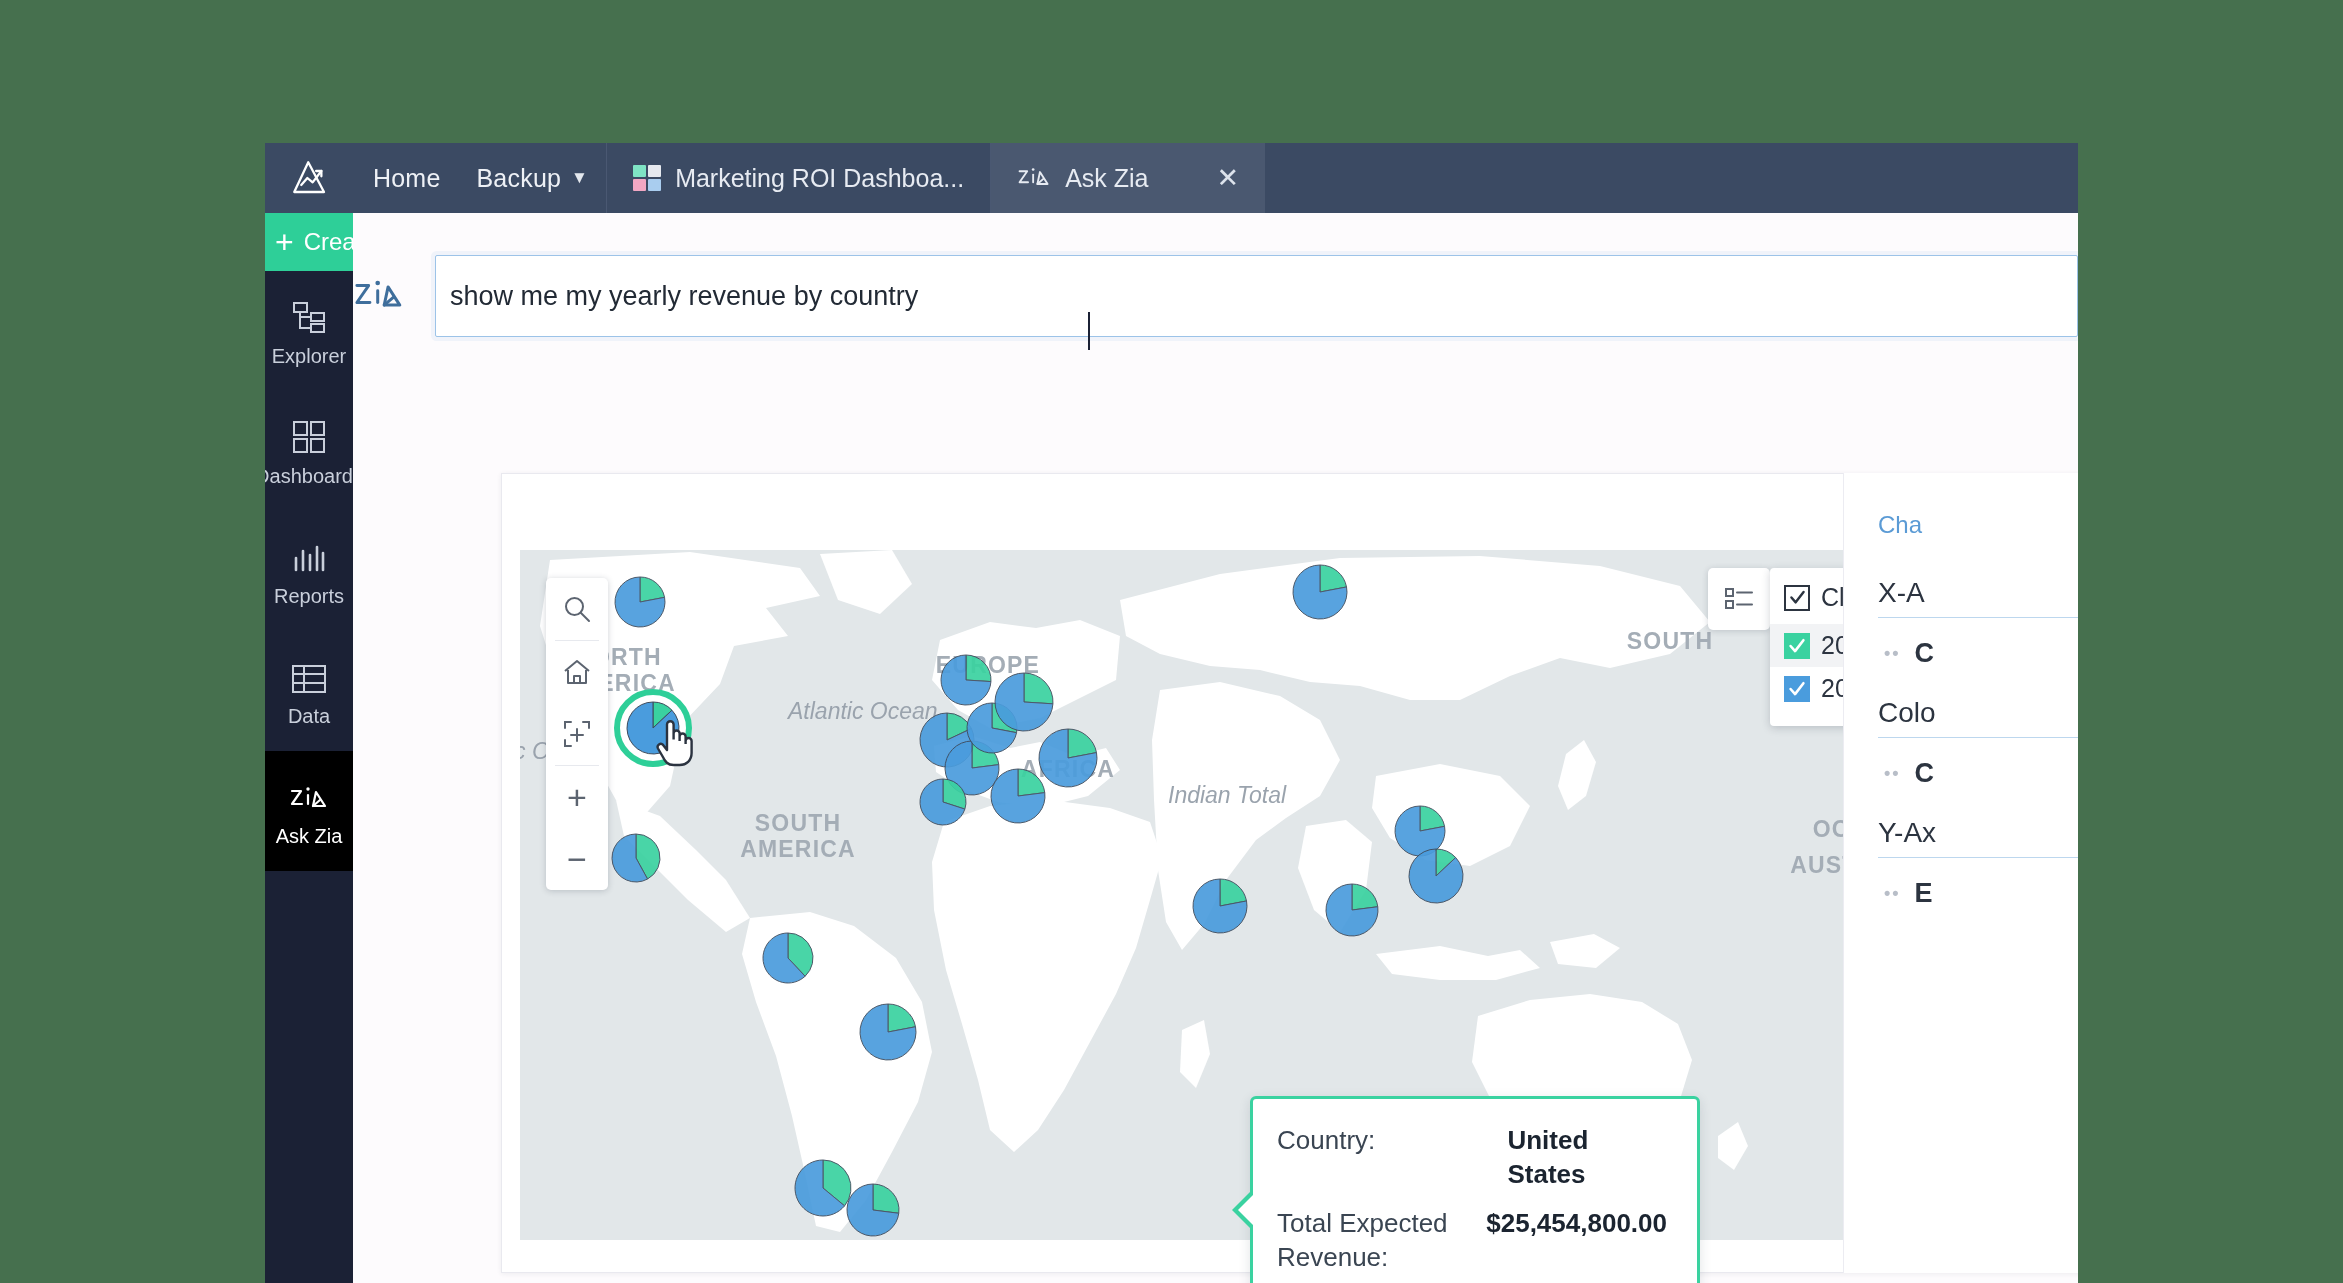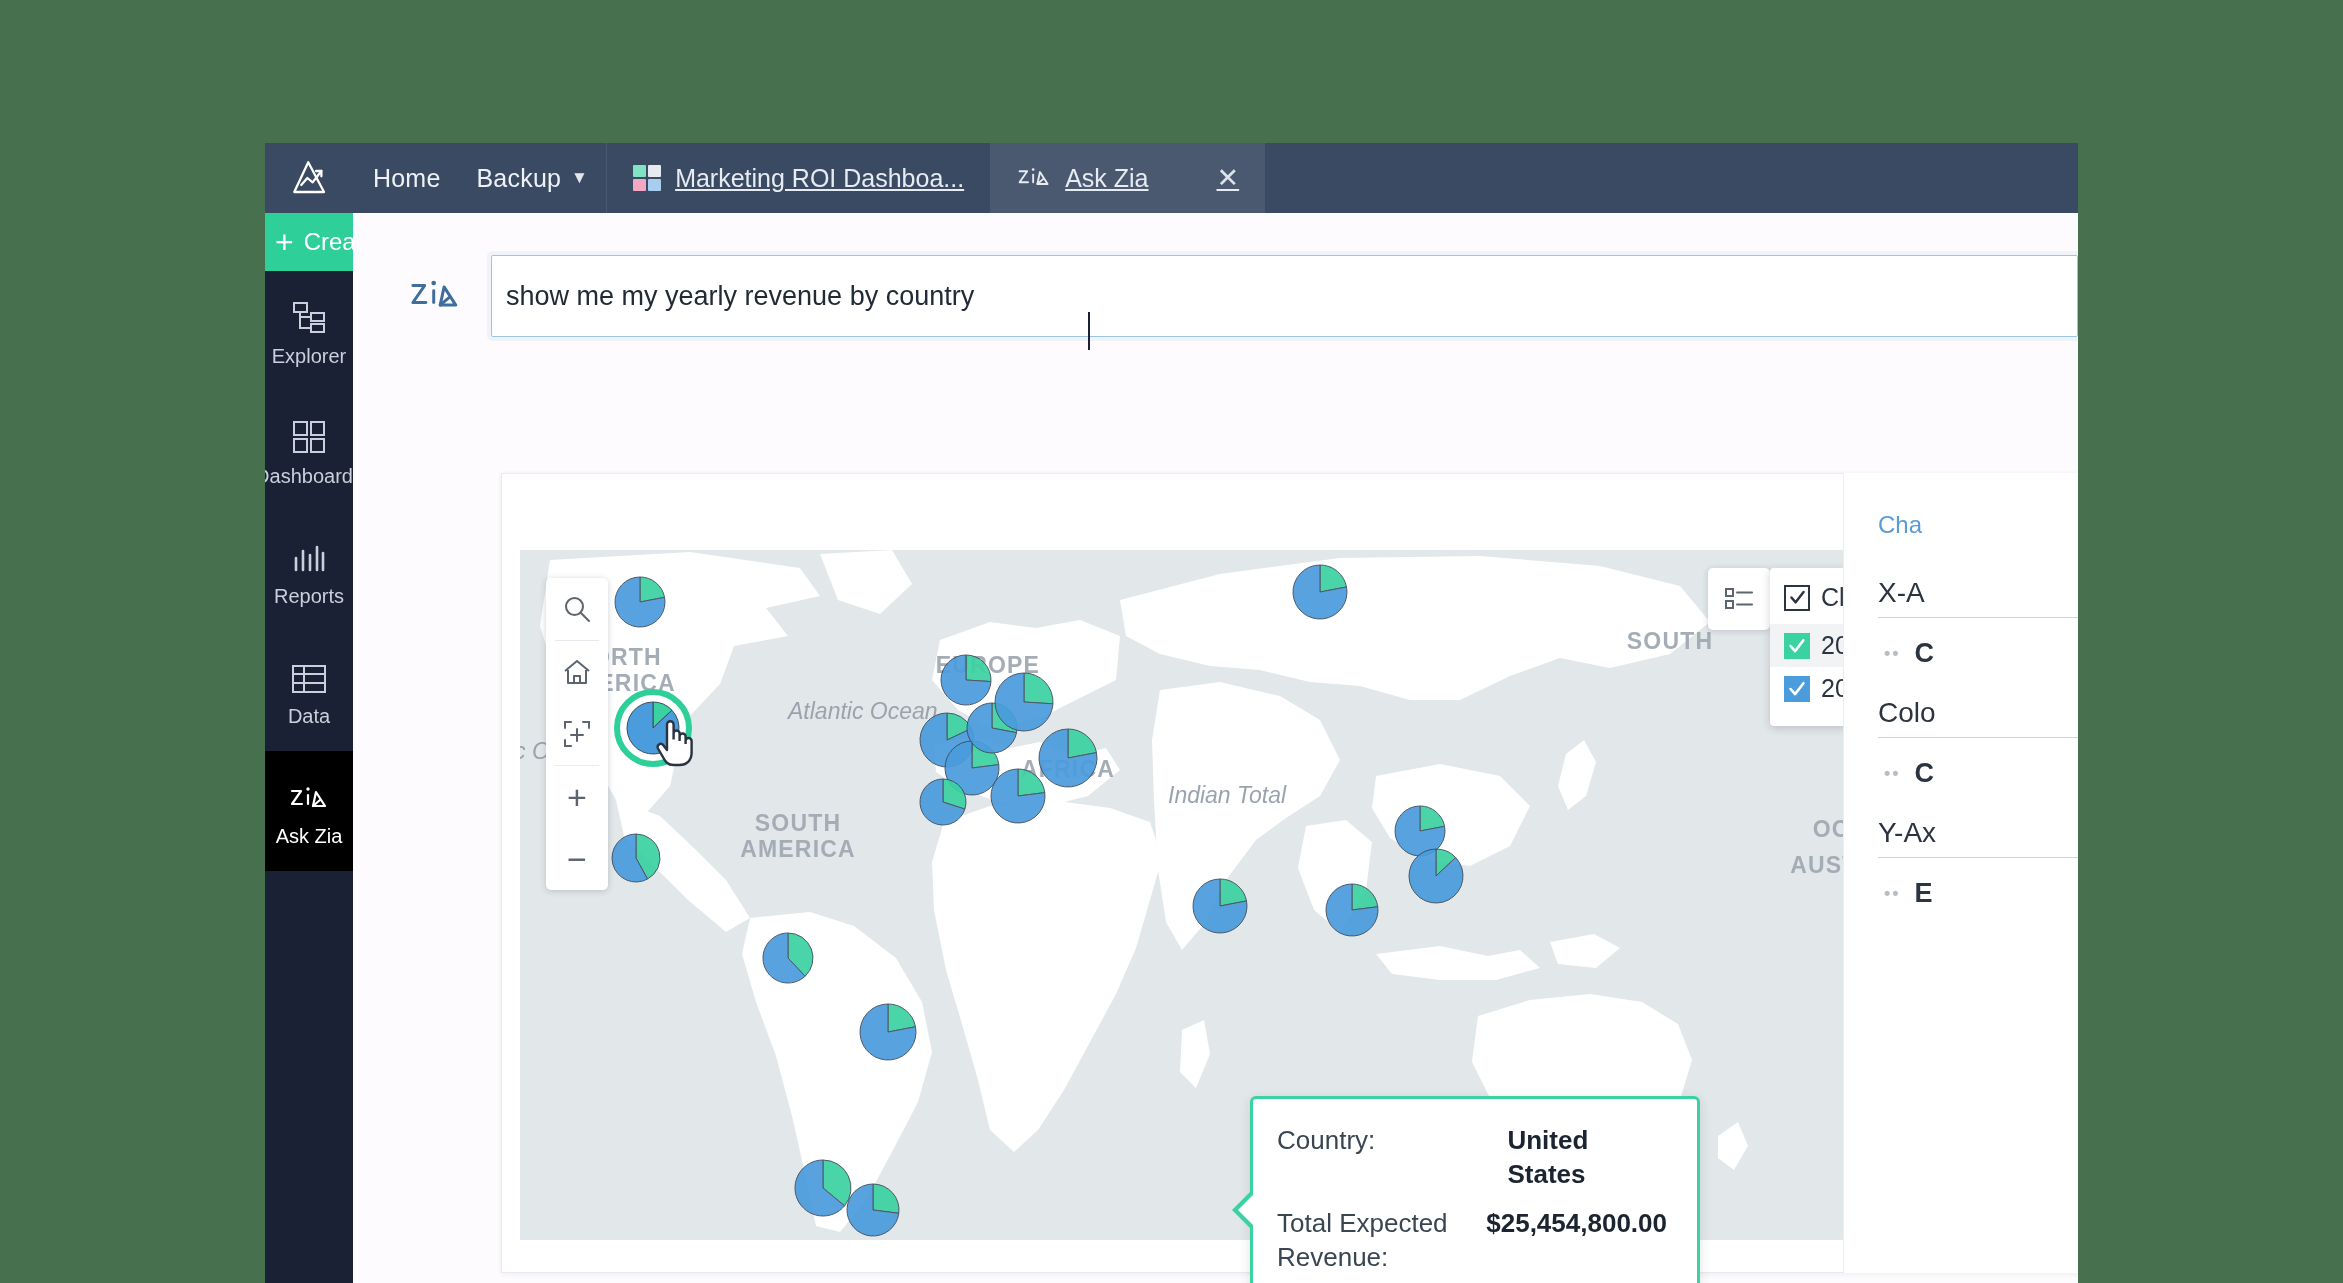--- a/index.html
+++ b/index.html
@@ -35,21 +35,20 @@
     color: #eef1f6; font-size: 25px; letter-spacing: .2px;
     white-space: nowrap;
   }
   .topnav-caret { margin-left: 10px; font-size: 17px; opacity: .95; }
 
   .browser-tab {
     display: flex; align-items: center; gap: 14px;
     padding: 0 26px; border-left: 1px solid #4a5872;
     color: #e7ebf2; font-size: 25px; white-space: nowrap;
     position: relative;
-    text-decoration: underline;
   }
   .browser-tab.active { background: #4a5870; border-left-color: #4a5872; }
   #tab-close {
     margin-left: 54px; font-size: 27px; color: #dde3ec;
     font-family: "Liberation Sans", sans-serif; line-height: 1;
   }
 
   .dash-icon {
     width: 28px; height: 26px;
     display: grid; grid-template-columns: 13px 13px; grid-template-rows: 12px 12px;
@@ -84,21 +83,21 @@
   #content {
     position: absolute; left: 88px; top: 70px;
     width: calc(100% - 88px); height: calc(100% - 70px);
     background: #fdfbfd;
   }
 
   
   #ask-row {
     position: absolute; left: 0; top: 42px;
     display: flex; align-items: center; gap: 30px;
-    padding-left: 56px; width: 100%;
+    width: 100%;
   }
   #ask-zia-logo { width: 52px; height: 44px; flex: none; }
   #ask-input-wrap {
     flex: 1; margin-right: 0;
     height: 82px; background: #fff;
     border: 1px solid #9cc3e8; border-radius: 2px;
     display: flex; align-items: center;
     box-shadow: 0 0 0 4px rgba(156,195,232,.13);
   }
   #ask-input {

